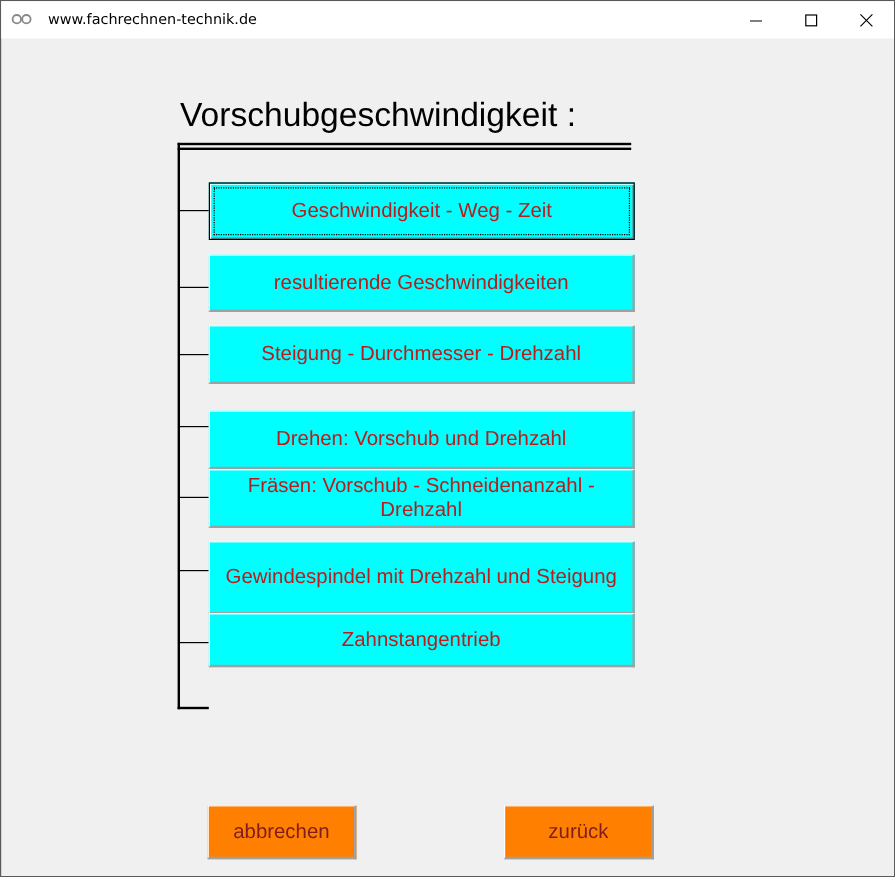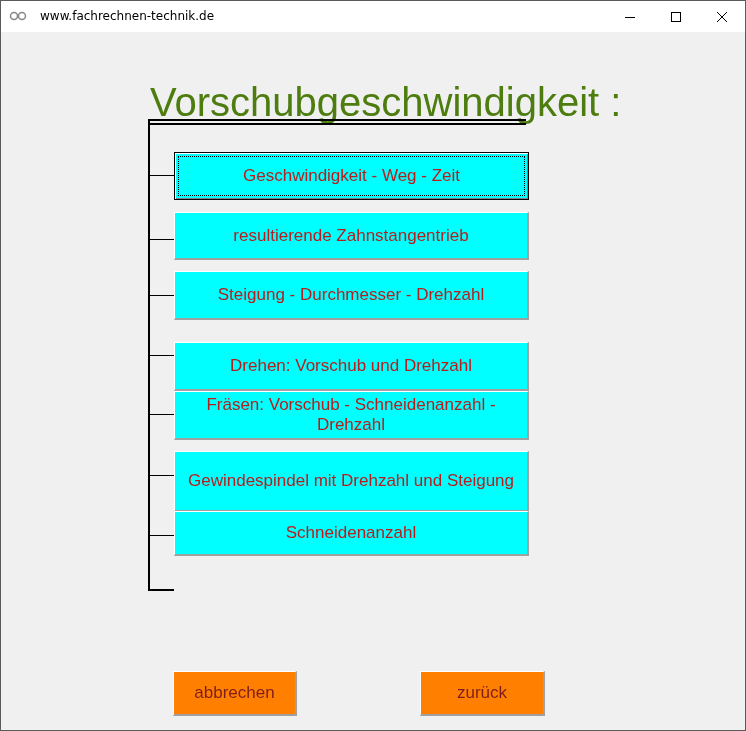--- a/index.html
+++ b/index.html
@@ -2,21 +2,21 @@
 <html><head>
 <meta charset="utf-8">
 <style>
   html,body{margin:0;padding:0;}
   body{width:746px;height:731px;position:relative;overflow:hidden;background:#f0f0f0;font-family:"Liberation Sans",sans-serif;}
   .window{position:absolute;left:0;top:0;width:744px;height:729px;border:1px solid #5a5a5a;background:#f0f0f0;}
   .titlebar{position:absolute;left:0;top:0;width:744px;height:31px;background:#ffffff;}
   .app-icon{position:absolute;left:8px;top:9px;width:18px;height:12px;}
   .title{position:absolute;left:39px;top:8px;font-size:12px;color:#000;font-family:"DejaVu Sans",sans-serif;}
   .wbtn{position:absolute;top:0;width:46px;height:31px;display:flex;align-items:center;justify-content:center;}
-  .heading{position:absolute;left:150px;top:80px;font-size:40px;color:#4d7c0f;letter-spacing:0px;white-space:nowrap;}
+  .heading{position:absolute;left:150px;top:80px;font-size:28px;color:#000000;letter-spacing:0px;white-space:nowrap;}
   .hline1{position:absolute;left:148px;top:119px;width:378px;height:2px;background:#000;}
   .hline2{position:absolute;left:148px;top:123px;width:378px;height:2px;background:#000;}
   .vline{position:absolute;left:148px;top:119px;width:2px;height:472px;background:#000;}
   .bline{position:absolute;left:148px;top:589px;width:26px;height:2px;background:#000;}
   .tick{position:absolute;left:150px;width:24px;height:1px;background:#000;}
   .menu-btn{position:absolute;left:174px;width:355px;background:#00ffff;border-top:1px solid #ffffff;border-left:1px solid #ffffff;border-right:2px solid #a0a0a0;border-bottom:2px solid #a0a0a0;box-sizing:border-box;display:flex;align-items:center;justify-content:center;text-align:center;font-size:17px;color:#b91c1c;line-height:20px;cursor:pointer;}
   .menu-btn.focused{border:1px solid #000;box-shadow:inset 1px 1px 0 #fff, inset -1px -1px 0 #808080;}
   .menu-btn.focused::after{content:"";position:absolute;left:3px;top:3px;right:3px;bottom:3px;border:1px dotted #000;}
   .act-btn{position:absolute;top:671px;width:124px;height:45px;background:#ff8000;border-top:1px solid #ffffff;border-left:1px solid #ffffff;border-right:2px solid #a0a0a0;border-bottom:2px solid #a0a0a0;box-sizing:border-box;display:flex;align-items:center;justify-content:center;font-size:17px;color:#7f1d1d;cursor:pointer;}
 </style>
@@ -61,36 +61,36 @@
 <div class="tick" style="top:295px"></div>
 <div class="tick" style="top:355px"></div>
 <div class="tick" style="top:414px"></div>
 <div class="tick" style="top:475px"></div>
 <div class="tick" style="top:535px"></div>
 
 <div class="menu-btn focused" style="top:152px;height:48px">
   <span>Geschwindigkeit - Weg - Zeit</span>
 </div>
 <div class="menu-btn" style="top:212px;height:48px">
-  <span>resultierende Zahnstangentrieb</span>
+  <span>resultierende Geschwindigkeiten</span>
 </div>
 <div class="menu-btn" style="top:271px;height:49px">
   <span>Steigung - Durchmesser - Drehzahl</span>
 </div>
 <div class="menu-btn" style="top:342px;height:49px">
   <span>Drehen: Vorschub und Drehzahl</span>
 </div>
 <div class="menu-btn" style="top:391px;height:49px;padding:16px 28px">
   <span>Fräsen: Vorschub - Schneidenanzahl - Drehzahl</span>
 </div>
 <div class="menu-btn" style="top:451px;height:61px">
   <span>Gewindespindel mit Drehzahl und Steigung</span>
 </div>
 <div class="menu-btn" style="top:511px;height:45px">
-  <span>Schneidenanzahl</span>
+  <span>Zahnstangentrieb</span>
 </div>
 
 <div class="act-btn" style="left:173px">
   <span>abbrechen</span>
 </div>
 <div class="act-btn" style="left:420px;width:125px">
   <span>zurück</span>
 </div>
 
 </body></html>

